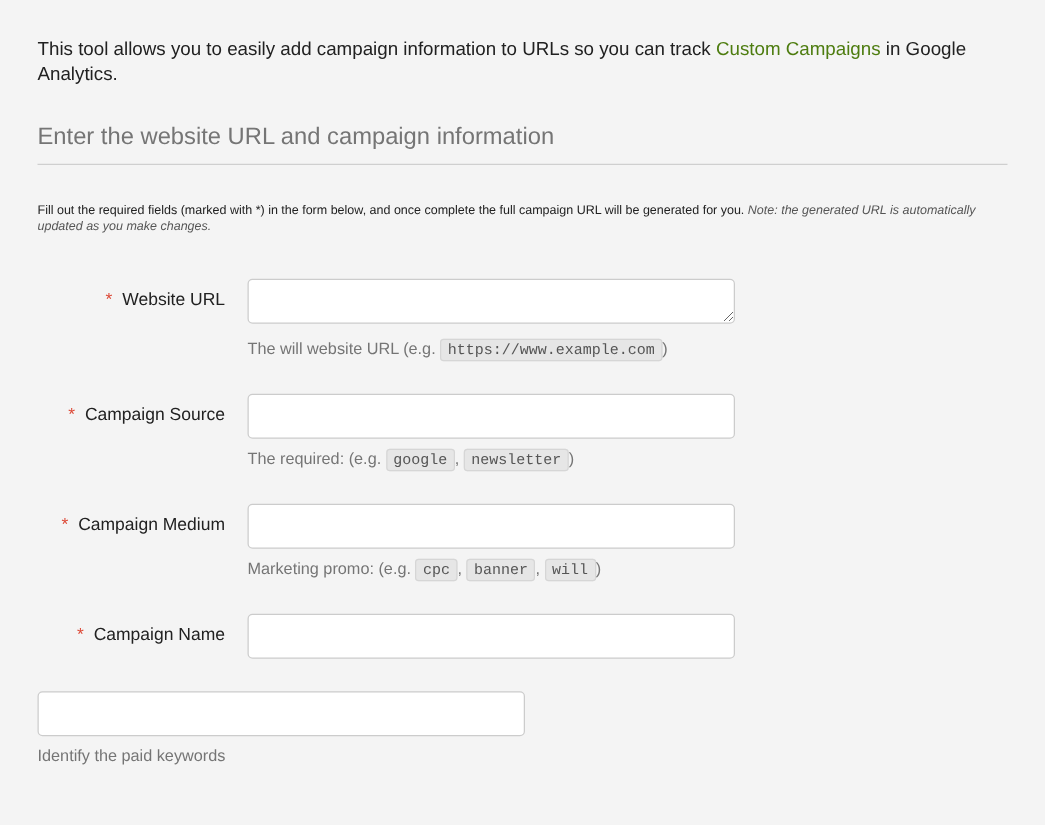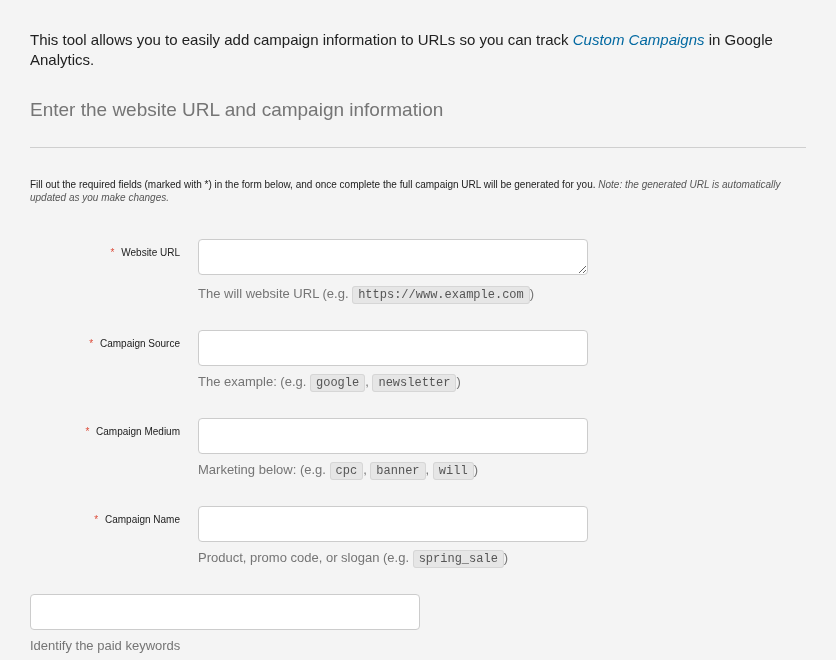--- a/index.html
+++ b/index.html
@@ -15,29 +15,28 @@
       padding: 30px 30px 30px 30px;
       width: 836px;
     }
     .intro {
       color: #212121;
       font-size: 15px;
       line-height: 1.35;
       margin-bottom: 28px;
     }
     .link {
-      color: #0369a1;
+      color: #4d7c0f;
       text-decoration: none;
-      font-style: italic;
     }
     .section-heading {
       color: #757575;
       font-size: 19px;
       font-weight: 400;
-      padding-bottom: 26px;
+      padding-bottom: 10px;
       border-bottom: 1px solid #cfcfcf;
       margin-bottom: 30px;
     }
     .instructions {
       font-size: 10px;
       line-height: 1.35;
       margin-bottom: 34px;
       color: #212121;
     }
     .instructions .note {
@@ -48,21 +47,21 @@
       display: flex;
       align-items: flex-start;
       margin-bottom: 26px;
     }
     .label-col {
       width: 168px;
       text-align: right;
       padding-right: 18px;
       padding-top: 8px;
       color: #212121;
-      font-size: 10px;
+      font-size: 14px;
     }
     .req {
       color: #dd4b39;
       margin-right: 4px;
     }
     .input-col {
       flex: 0 0 auto;
     }
     .field-input {
       width: 390px;
@@ -122,48 +121,45 @@
 </div>
 
 <div class="form-row">
   <div class="label-col">
     <span class="req">*</span>
     <span>Campaign Source</span>
   </div>
   <div class="input-col">
     <input type="text" class="field-input" style="">
     <div class="help">
-      <span>The example: (e.g. </span><code>google</code><span>, </span><code>newsletter</code><span>)</span>
+      <span>The required: (e.g. </span><code>google</code><span>, </span><code>newsletter</code><span>)</span>
     </div>
   </div>
 </div>
 
 <div class="form-row">
   <div class="label-col">
     <span class="req">*</span>
     <span>Campaign Medium</span>
   </div>
   <div class="input-col">
     <input type="text" class="field-input" style="">
     <div class="help">
-      <span>Marketing below: (e.g. </span><code>cpc</code><span>, </span><code>banner</code><span>, </span><code>will</code><span>)</span>
+      <span>Marketing promo: (e.g. </span><code>cpc</code><span>, </span><code>banner</code><span>, </span><code>will</code><span>)</span>
     </div>
   </div>
 </div>
 
 <div class="form-row">
   <div class="label-col">
     <span class="req">*</span>
     <span>Campaign Name</span>
   </div>
   <div class="input-col">
     <input type="text" class="field-input" style="">
-    <div class="help">
-      <span>Product, promo code, or slogan (e.g. </span><code>spring_sale</code><span>)</span>
-    </div>
   </div>
 </div>
 
 <div class="form-row">
   <div class="input-col">
     <input type="text" class="field-input" style="">
     <div class="help">
       <span>Identify the paid keywords</span>
     </div>
   </div>

